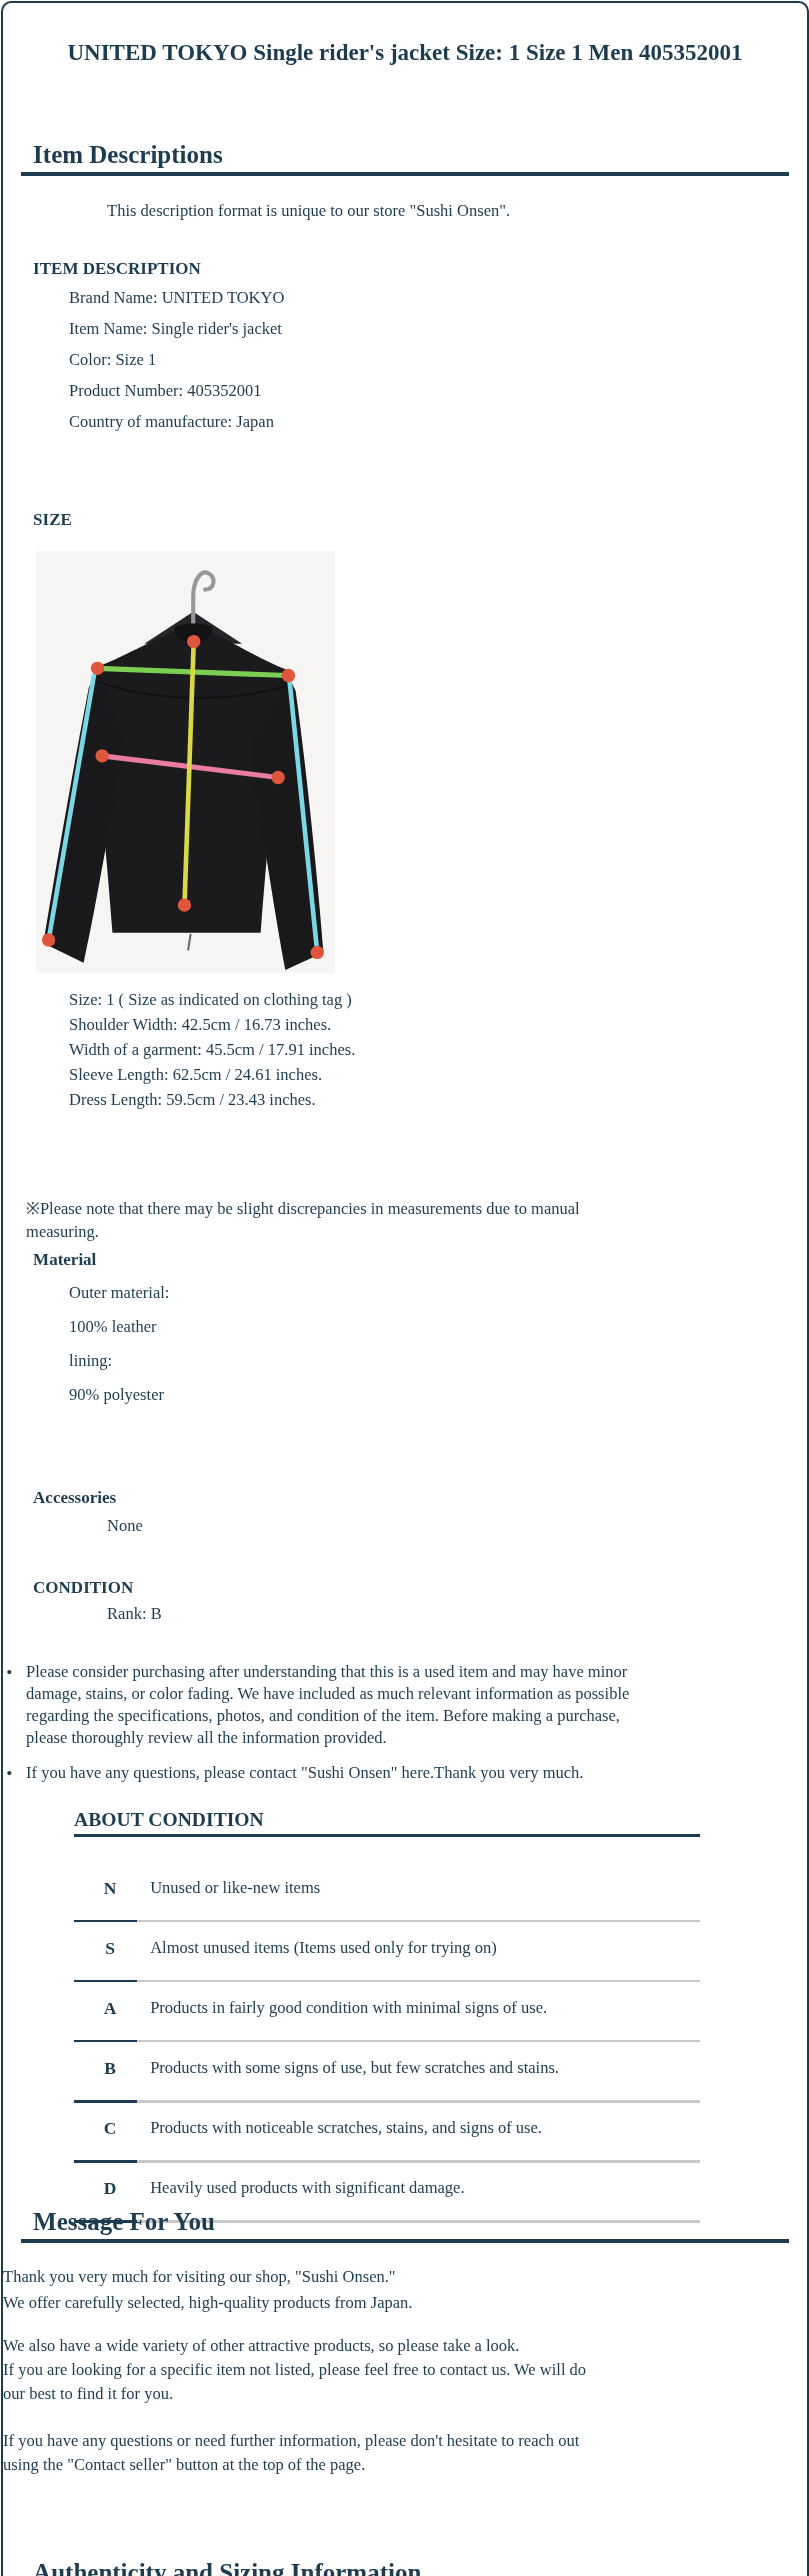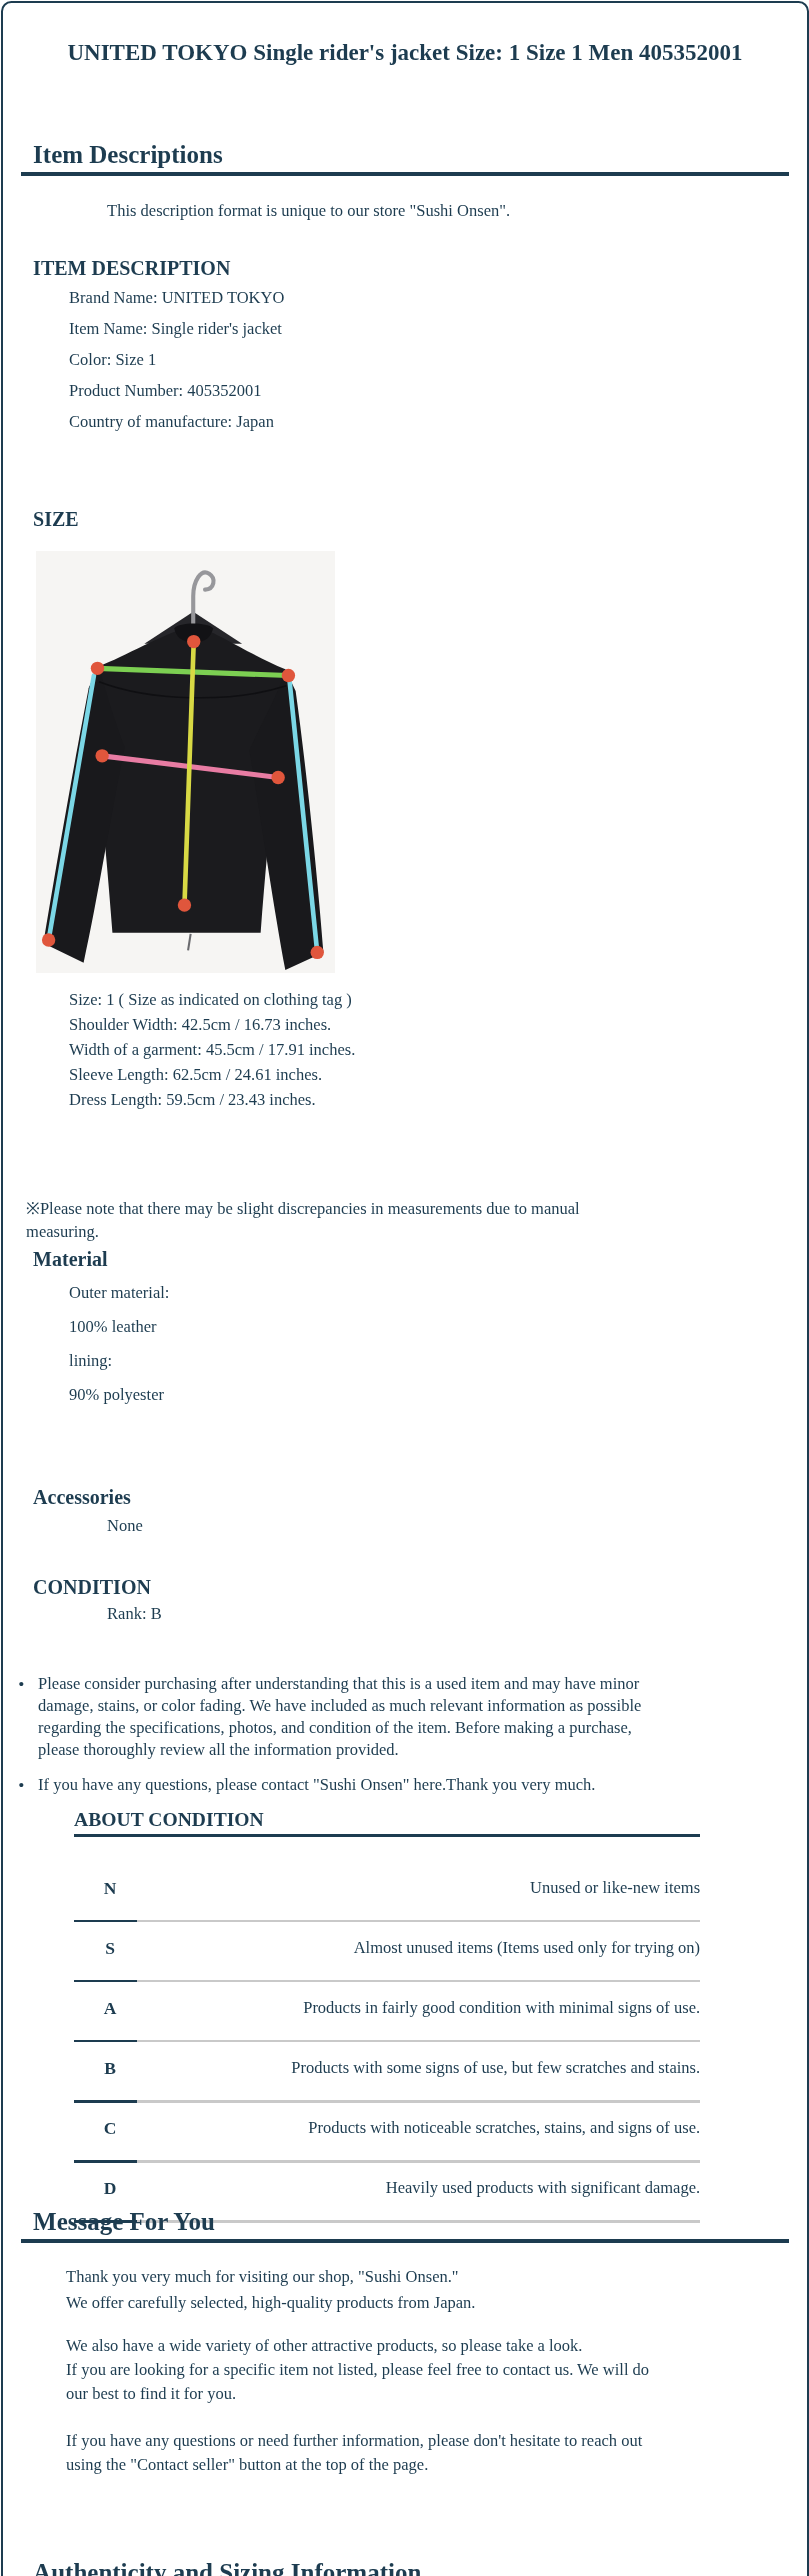--- a/index.html
+++ b/index.html
@@ -10,41 +10,41 @@
   }
   .frame{
     position:absolute;left:1px;top:1px;right:1px;bottom:2.1px;
     border:2.1px solid #1d3c50;border-radius:10.3px;background:#ffffff;
   }
   .abs{position:absolute;left:3.1px;right:3.1px;}
   .center{text-align:center;}
   .page-title{font-size:23px;font-weight:bold;white-space:nowrap;}
   .h-big{font-size:25px;font-weight:bold;line-height:29px;padding-left:30px;}
   .rule7{height:3.6px;background:#1d3c50;margin:3.1px 0 0 17.5px;width:768px;}
-  .h-sub{font-size:20px;font-weight:bold;line-height:25px;padding-left:30px;}
+  .h-sub{font-size:17px;font-weight:bold;line-height:25px;padding-left:30px;}
   .h-mid{font-size:19.6px;font-weight:bold;line-height:23px;padding-left:71px;}
   .rule6{height:3.1px;background:#1d3c50;margin:3.1px 0 0 71px;width:626px;}
   .body-t{font-size:16.5px;}
   .ind{padding-left:104px;}
   .pre{white-space:pre-line;}
   .fields{list-style:none;margin:7.2px 0 0 0;padding:0 0 0 66px;}
   .fields li{height:31px;font-size:16.5px;}
   .meas{line-height:25px;padding-left:66px;}
   .note{line-height:23px;padding-left:23px;margin-top:32px;}
   .mat-line{margin-bottom:14px;padding-left:66px;}
-  .cond-bullets{list-style:none;margin:12px;padding:0;}
+  .cond-bullets{list-style:none;margin:0;padding:0;}
   .cond-bullets li{position:relative;padding-left:23px;line-height:22px;font-size:16.5px;}
   .cond-bullets li + li{margin-top:13.4px;}
   .cond-bullets li::before{content:"\2022";position:absolute;left:3.1px;top:-0.5px;font-size:17.5px;color:#1d3c50;}
   .ctable{margin:25px 0 0 71px;width:626px;}
   .crow{display:flex;align-items:flex-start;padding-top:15.5px;min-height:42px;}
   .cgrade{width:72px;text-align:center;font-weight:bold;font-size:17.5px;}
-  .cdesc{flex:1;font-size:16.5px;padding-left:4.1px;text-align:right;}
+  .cdesc{flex:1;font-size:16.5px;padding-left:4.1px;}
   .cdivider{height:2.6px;background:linear-gradient(to right,#1d3c50 0 63px,#c9c9c9 63px 100%);}
-  .para{line-height:24px;padding-left:63px;}
+  .para{line-height:24px;}
   .para-lh50{line-height:26px;}
   .photo{
     position:absolute;left:33px;top:0;width:299px;height:422px;
     background:#f6f5f3;
   }
   .photo svg{display:block;}
 </style>
 </head>
 <body>
 

